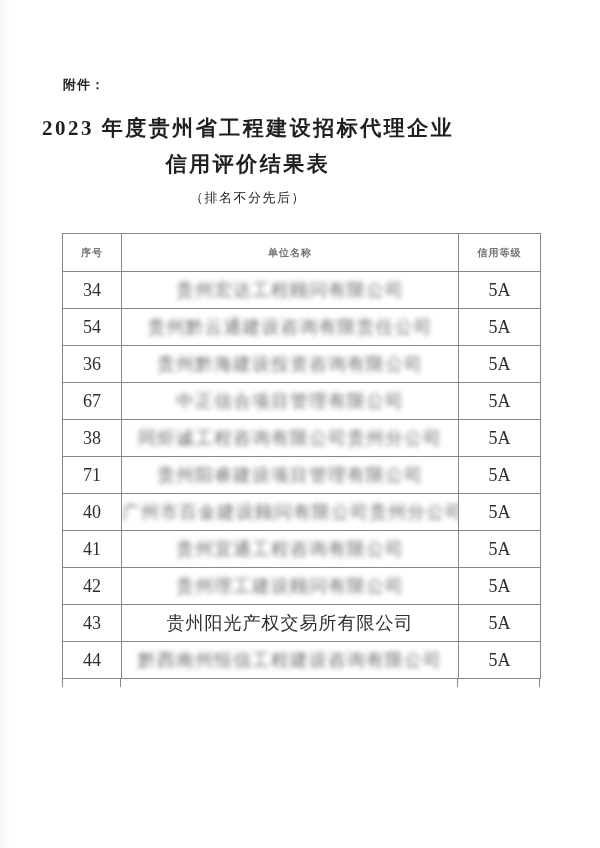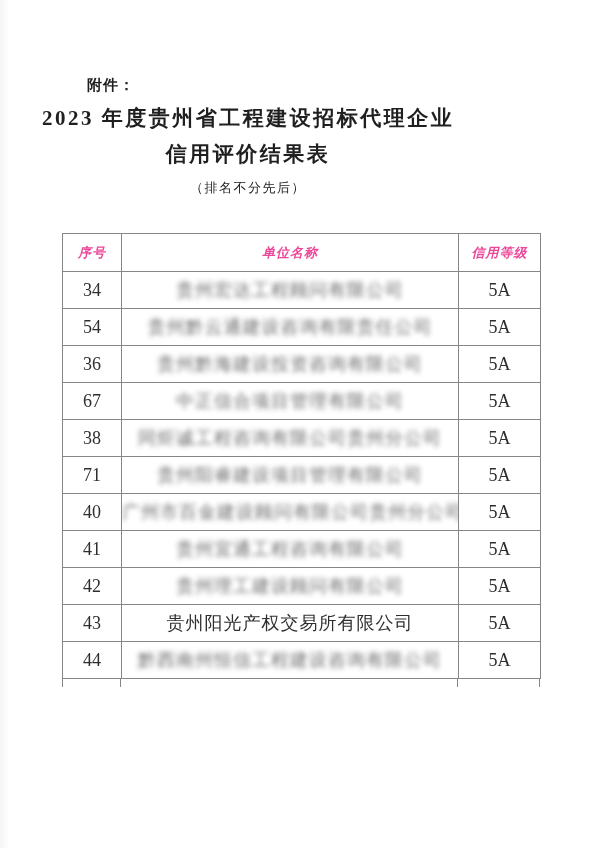--- a/index.html
+++ b/index.html
@@ -24,29 +24,28 @@
     position: absolute;
     left: 0; top: 0;
     width: 10px; height: 848px;
     background: linear-gradient(to right, rgba(0,0,0,0.04), rgba(0,0,0,0));
     pointer-events: none;
   }
   .attachment {
     position: absolute;
     left: 63px;
     top: 76px;
-    font-size: 15px;
+    font-size: 13px;
     font-weight: bold;
     letter-spacing: 1px;
-    margin-left: 24px;
   }
   .title-block {
     position: absolute;
     left: 0;
-    top: 100px;
+    top: 110px;
     width: 496px;
     text-align: center;
   }
   .title-line {
     font-size: 21px;
     font-weight: bold;
     letter-spacing: 2.5px;
     line-height: 36px;
     white-space: nowrap;
   }
@@ -69,25 +68,24 @@
   .rating-table col.c-rating  { width: 82px; }
   .rating-table th, .rating-table td {
     border: 1px solid #868686;
     text-align: center;
     vertical-align: middle;
     padding: 0;
     overflow: hidden;
   }
   .rating-table th {
     height: 37px;
-    font-size: 13px;
+    font-size: 10px;
     font-weight: bold;
     letter-spacing: 1px;
-    color: #ec4899;
-    font-style: italic;
+    color: #737373;
   }
   .rating-table td {
     height: 36px;
     font-size: 18px;
     color: #2e2e2e;
   }
   .rating-table td.company { letter-spacing: 1px; white-space: nowrap; }
   .blur-text {
     display: inline-block;
     filter: blur(2.6px);

